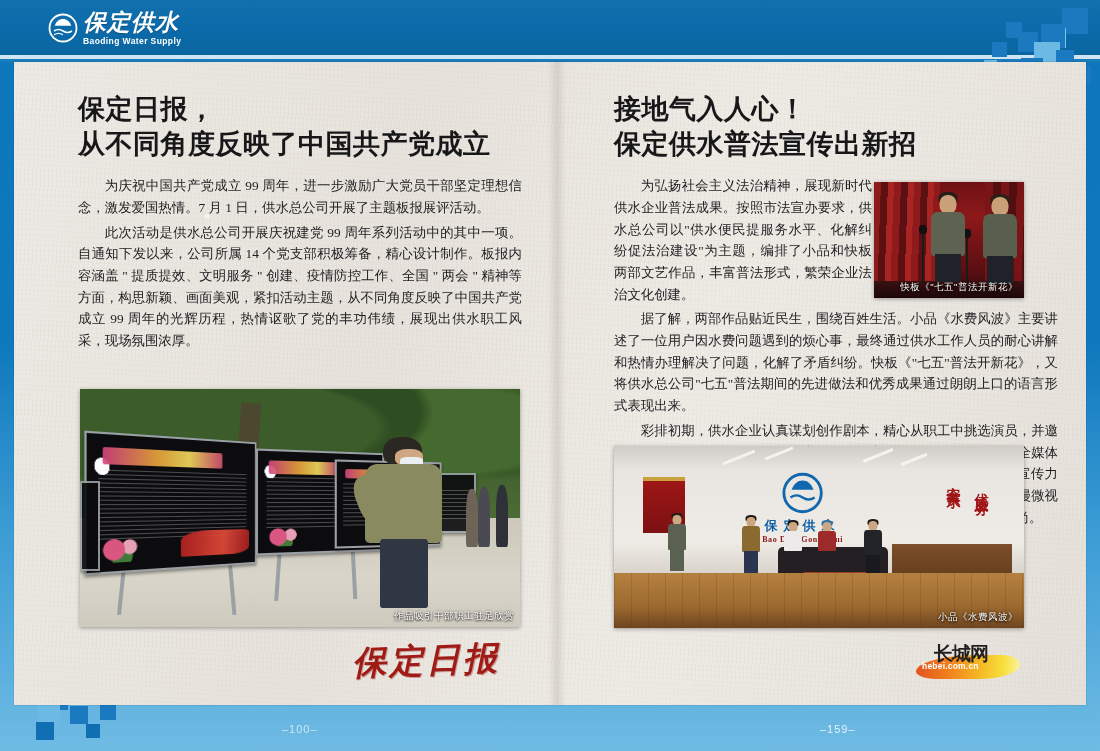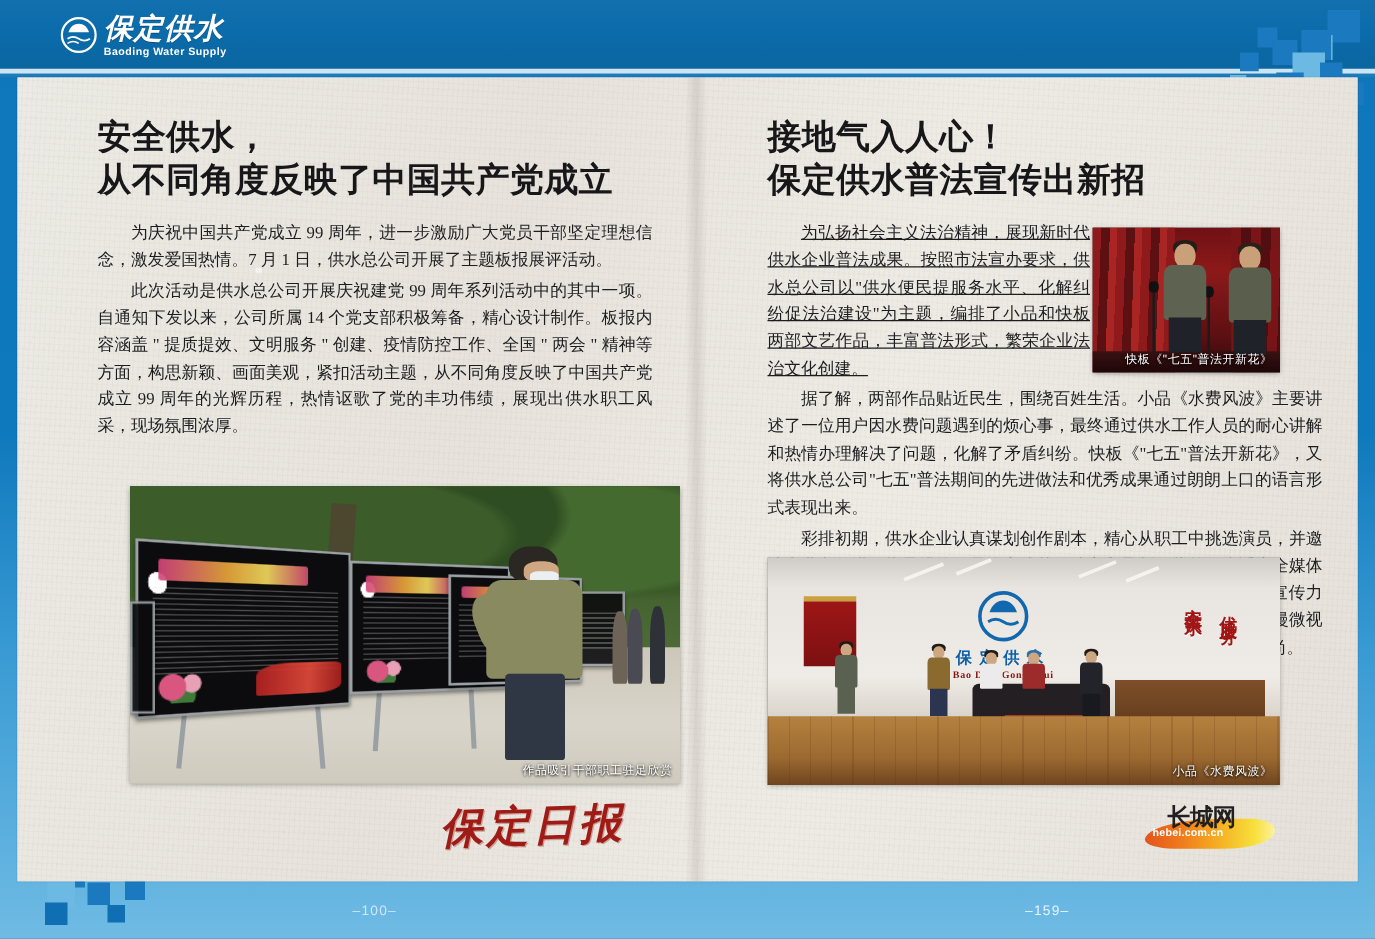--- a/index.html
+++ b/index.html
@@ -80,21 +80,21 @@
   .photo{position:absolute;overflow:hidden;background:#888;
     box-shadow:0 1px 4px rgba(0,0,0,.35);}
   .cap{
     position:absolute;right:6px;bottom:4px;color:#fff;font-size:9.5px;
     font-family:"Liberation Sans","DejaVu Sans",sans-serif;
     text-shadow:0 1px 2px rgba(0,0,0,.85),0 0 3px rgba(0,0,0,.7);
     letter-spacing:.5px;white-space:nowrap;
   }
 
   
-  #photo-blackboard{left:80px;top:389px;width:440px;height:238px;margin-left:24px;}
+  #photo-blackboard{left:80px;top:389px;width:440px;height:238px;}
   .p1-sky{position:absolute;inset:0;background:linear-gradient(180deg,#2e4a26 0%,#41612f 26%,#5c7b3c 38%,#b9b3a4 52%,#cdc8bc 74%,#d8d4c9 100%);}
   .p1-trees{position:absolute;left:0;top:0;width:100%;height:54%;
     background:
       radial-gradient(ellipse at 20% 30%, #3c5c2a 0 42%, transparent 45%),
       radial-gradient(ellipse at 48% 18%, #2f4d22 0 40%, transparent 44%),
       radial-gradient(ellipse at 72% 32%, #456a2f 0 38%, transparent 42%),
       radial-gradient(ellipse at 92% 20%, #3a5a27 0 40%, transparent 45%),
       linear-gradient(180deg,#34512a,#4c6b34);}
   .p1-trunk{position:absolute;left:36%;top:6%;width:20px;height:40%;background:#4e4430;opacity:.85;
     transform:rotate(4deg);}
@@ -245,21 +245,21 @@
       <div class="logo-cn">保定供水</div>
       <div class="logo-en">Baoding  Water  Supply</div>
     </div>
   </div>
 
   <div class="paper"></div>
   <div class="gutter"></div>
 
   <div class="col col-left">
     <h1 class="headline">
-      <span>安全供水，</span>
+      <span>保定日报，</span>
       <span class="l2">从不同角度反映了中国共产党成立</span>
     </h1>
     <p class="body">为庆祝中国共产党成立 99 周年，进一步激励广大党员干部坚定理想信念，激发爱国热情。7 月 1 日，供水总公司开展了主题板报展评活动。</p>
     <p class="body">此次活动是供水总公司开展庆祝建党 99 周年系列活动中的其中一项。自通知下发以来，公司所属 14 个党支部积极筹备，精心设计制作。板报内容涵盖 " 提质提效、文明服务 " 创建、疫情防控工作、全国 " 两会 " 精神等方面，构思新颖、画面美观，紧扣活动主题，从不同角度反映了中国共产党成立 99 周年的光辉历程，热情讴歌了党的丰功伟绩，展现出供水职工风采，现场氛围浓厚。</p>
   </div>
 
   <div class="photo" id="photo-blackboard">
     <div class="p1-sky"></div>
     <div class="p1-trees"></div>
     <div class="p1-trunk"></div>
@@ -309,21 +309,21 @@
   </div>
 
   <div id="stamp-baodingdaily">保定日报</div>
   <div class="folio" id="folio-left">–100–</div>
 
   <div class="col col-right">
     <h1 class="headline">
       <span>接地气入人心！</span>
       <span class="l2">保定供水普法宣传出新招</span>
     </h1>
-    <p class="body" style="width:258px;text-decoration:underline;">为弘扬社会主义法治精神，展现新时代供水企业普法成果。按照市法宣办要求，供水总公司以"供水便民提服务水平、化解纠纷促法治建设"为主题，编排了小品和快板两部文艺作品，丰富普法形式，繁荣企业法治文化创建。</p>
+    <p class="body" style="width:258px;">为弘扬社会主义法治精神，展现新时代供水企业普法成果。按照市法宣办要求，供水总公司以"供水便民提服务水平、化解纠纷促法治建设"为主题，编排了小品和快板两部文艺作品，丰富普法形式，繁荣企业法治文化创建。</p>
     <p class="body">据了解，两部作品贴近民生，围绕百姓生活。小品《水费风波》主要讲述了一位用户因水费问题遇到的烦心事，最终通过供水工作人员的耐心讲解和热情办理解决了问题，化解了矛盾纠纷。快板《"七五"普法开新花》，又将供水总公司"七五"普法期间的先进做法和优秀成果通过朗朗上口的语言形式表现出来。</p>
     <p class="body">彩排初期，供水企业认真谋划创作剧本，精心从职工中挑选演员，并邀请专业老师进行指导排练，最终完成节目编审和录制。此外，为适应全媒体时代社会公众需求，该公司还利用官方网站、微信微博等加大法治宣传力度，制作了《我与宪法》微视频和《水妮带您了解供水法规》法治动漫微视频，不断创新普法形式，展现出供水职工尊法学法守法用法的良好风尚。</p>
   </div>
 
   <div class="photo" id="photo-kuaiban">
     <div class="p2-bg"></div>
       <div class="p2-curtain"></div>
       <div class="p2-curtain2"></div>
     <div class="p2-floor"></div>
     <div class="mic" style="left:48px;height:52px;"></div>

